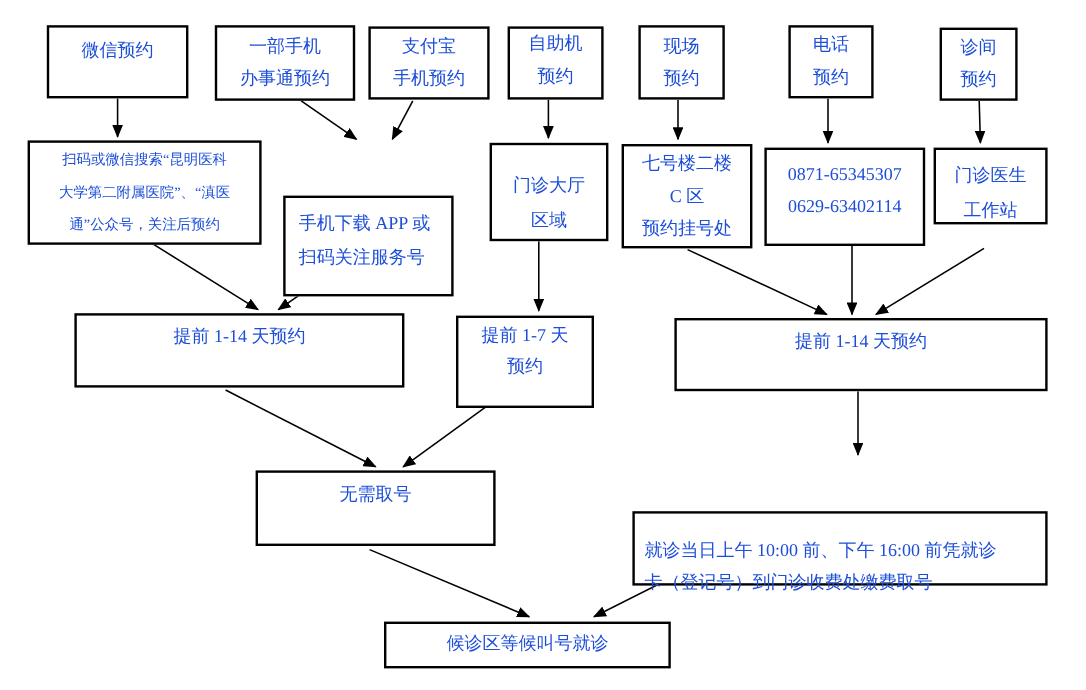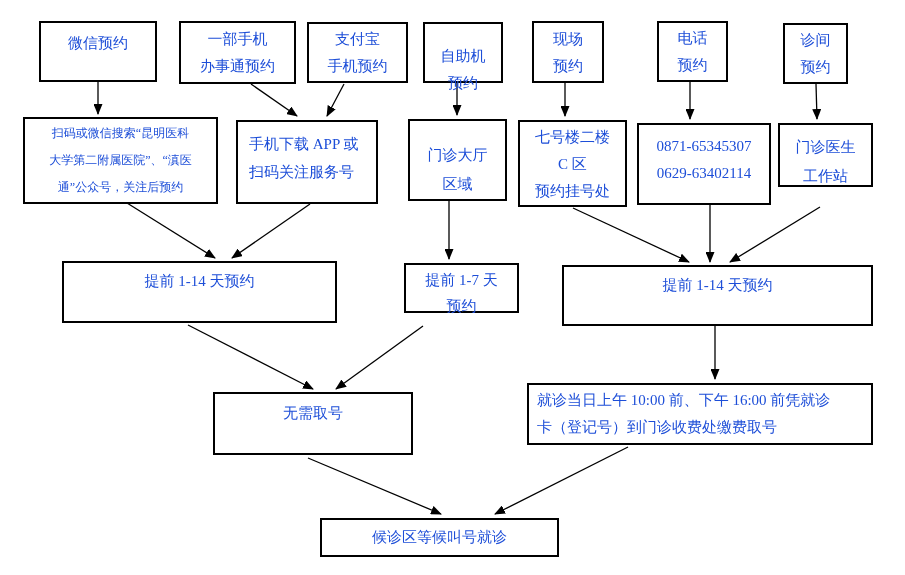--- a/index.html
+++ b/index.html
@@ -17,21 +17,21 @@
     position:absolute;
     background:#ffffff;
     border:2px solid #000;
     box-sizing:border-box;
     text-align:center;
     font-size:15px;
     line-height:27px;
     white-space:nowrap;
   }
   .node .ln{display:block;}
-  .align-left{text-align:left;}
+  .align-left{text-align:left;margin-top:43px;}
 </style>
 </head>
 <body>
 
 <div class="canvas">
 
   <svg class="arrows" xmlns="http://www.w3.org/2000/svg">
     <defs>
       <marker id="arw" markerUnits="userSpaceOnUse" markerWidth="11" markerHeight="9" refX="10" refY="4.5" orient="auto">
         <path d="M0,0 L11,4.5 L0,9 Z" fill="#000"></path>
@@ -64,21 +64,21 @@
   <div class="node" style="left:179px;top:21px;width:117px;height:63px;padding-top:3px">
     <span class="ln">一部手机</span>
     <span class="ln">办事通预约</span>
   </div>
 
   <div class="node" style="left:307px;top:22px;width:101px;height:61px;padding-top:2px">
     <span class="ln">支付宝</span>
     <span class="ln">手机预约</span>
   </div>
 
-  <div class="node" style="left:423px;top:22px;width:80px;height:61px;padding-top:19px">
+  <div class="node" style="left:423px;top:22px;width:80px;height:61px;padding-top:0">
     <span class="ln">自助机</span>
     <span class="ln">预约</span>
   </div>
 
   <div class="node" style="left:532px;top:21px;width:72px;height:62px;padding-top:3px">
     <span class="ln">现场</span>
     <span class="ln">预约</span>
   </div>
 
   <div class="node" style="left:657px;top:21px;width:71px;height:61px;padding-top:2px">
@@ -120,34 +120,34 @@
 
   <div class="node" style="left:778px;top:123px;width:95px;height:64px;padding-top:8px;line-height:29px">
     <span class="ln">门诊医生</span>
     <span class="ln">工作站</span>
   </div>
 
   <div class="node" style="left:62px;top:261px;width:275px;height:62px;padding-top:5px">
     <span class="ln">提前 1-14 天预约</span>
   </div>
 
-  <div class="node" style="left:404px;top:263px;width:115px;height:50px;padding-top:2px;line-height:26px">
+  <div class="node" style="left:380px;top:263px;width:115px;height:77px;padding-top:2px;line-height:26px">
     <span class="ln">提前 1-7 天</span>
     <span class="ln">预约</span>
   </div>
 
   <div class="node" style="left:562px;top:265px;width:311px;height:61px;padding-top:5px">
     <span class="ln">提前 1-14 天预约</span>
   </div>
 
   <div class="node" style="left:213px;top:392px;width:200px;height:63px;padding-top:6px">
     <span class="ln">无需取号</span>
   </div>
 
-  <div class="node align-left" style="left:527px;top:383px;width:346px;height:62px;padding-top:2px;padding-left:8px;padding-right:6px;line-height:27px">
+  <div class="node align-left" style="left:527px;top:383px;width:346px;height:62px;padding-top:18px;padding-left:8px;padding-right:6px;line-height:27px">
     <span class="ln">就诊当日上午 10:00 前、下午 16:00 前凭就诊</span>
     <span class="ln">卡（登记号）到门诊收费处缴费取号</span>
   </div>
 
   <div class="node" style="left:320px;top:518px;width:239px;height:39px;padding-top:4px">
     <span class="ln">候诊区等候叫号就诊</span>
   </div>
 
 </div>
 

